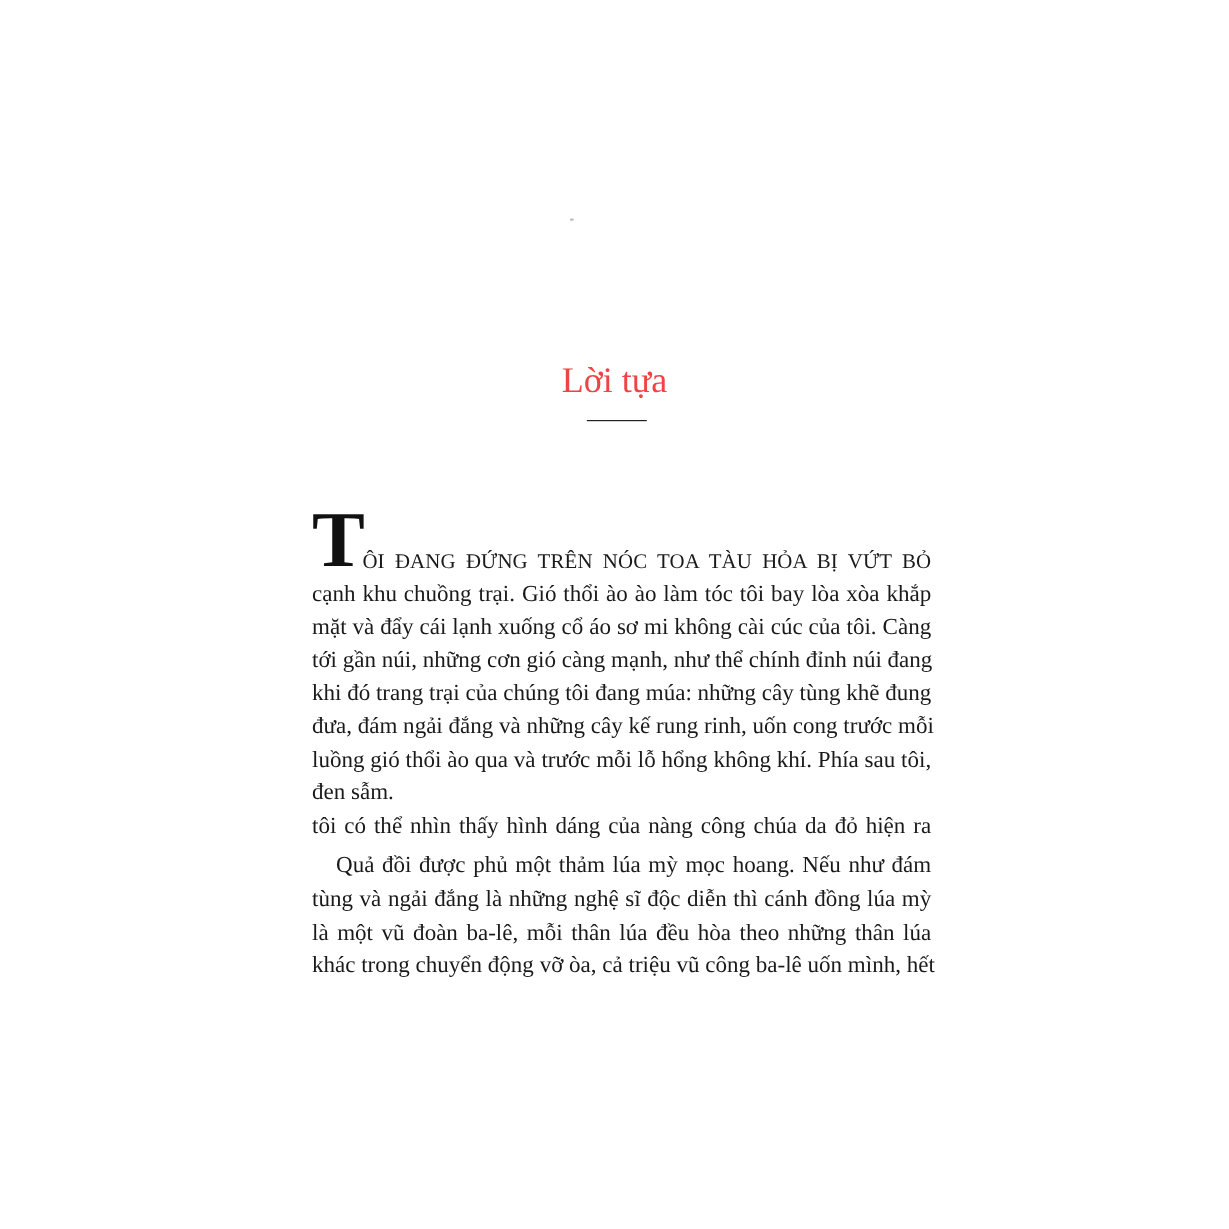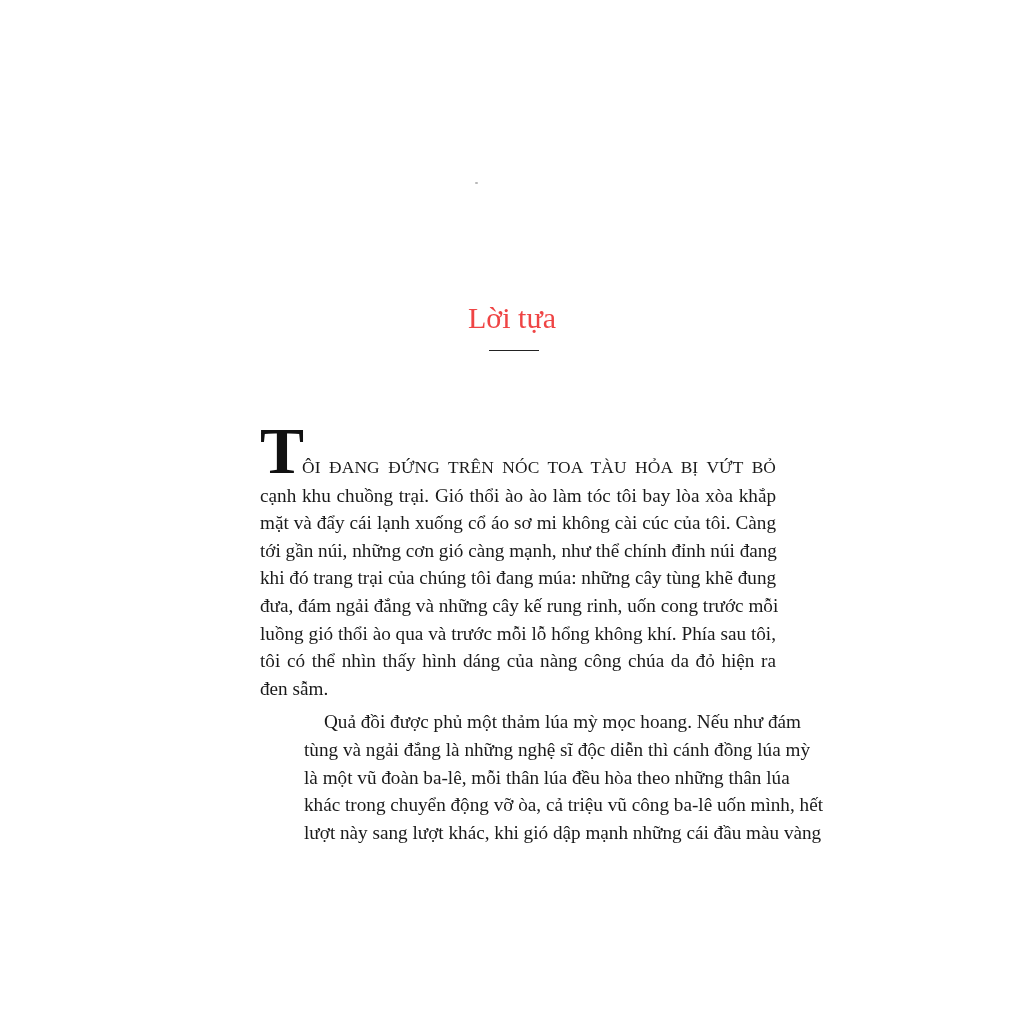--- a/index.html
+++ b/index.html
@@ -65,21 +65,20 @@
     .para {
       margin: 0;
       text-align: justify;
     }
     .para.first {
       text-align-last: left;
     }
     .para.second {
       text-indent: 20px;
       margin-top: 6px;
-      margin-left: 44px;
     }
     .line-row {
       display: block;
       white-space: nowrap;
       text-align: justify;
       text-align-last: justify;
     }
     .line-row.last {
       text-align-last: left;
     }
@@ -118,25 +117,24 @@
       <span class="dropcap-line">
         <span class="dropcap">T</span>
         <span>ÔI ĐANG ĐỨNG TRÊN NÓC TOA TÀU HỎA BỊ VỨT BỎ</span>
       </span>
       <span class="line-row">cạnh khu chuồng trại. Gió thổi ào ào làm tóc tôi bay lòa xòa khắp</span>
       <span class="line-row">mặt và đẩy cái lạnh xuống cổ áo sơ mi không cài cúc của tôi. Càng</span>
       <span class="line-row">tới gần núi, những cơn gió càng mạnh, như thể chính đỉnh núi đang</span>
       <span class="line-row">khi đó trang trại của chúng tôi đang múa: những cây tùng khẽ đung</span>
       <span class="line-row">đưa, đám ngải đắng và những cây kế rung rinh, uốn cong trước mỗi</span>
       <span class="line-row">luồng gió thổi ào qua và trước mỗi lỗ hổng không khí. Phía sau tôi,</span>
+      <span class="line-row last">đen sẫm.</span>
       <span class="line-row">tôi có thể nhìn thấy hình dáng của nàng công chúa da đỏ hiện ra</span>
-      <span class="line-row last">đen sẫm.</span>
     </div>
 
     <div class="para second">
       <span class="line-row">Quả đồi được phủ một thảm lúa mỳ mọc hoang. Nếu như đám</span>
       <span class="line-row" style="text-indent:0">tùng và ngải đắng là những nghệ sĩ độc diễn thì cánh đồng lúa mỳ</span>
       <span class="line-row" style="text-indent:0">là một vũ đoàn ba-lê, mỗi thân lúa đều hòa theo những thân lúa</span>
       <span class="line-row" style="text-indent:0">khác trong chuyển động vỡ òa, cả triệu vũ công ba-lê uốn mình, hết</span>
-      <span class="line-row" style="text-indent:0">lượt này sang lượt khác, khi gió dập mạnh những cái đầu màu vàng</span>
     </div>
   </div>
 </div>
 
 </body></html>

